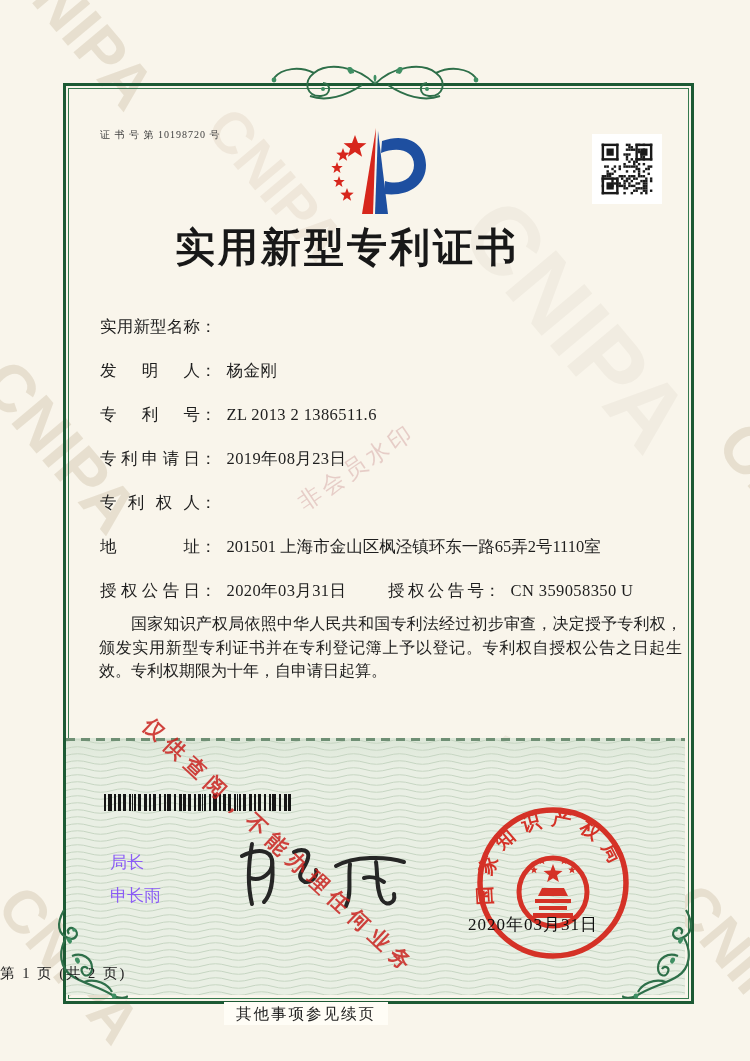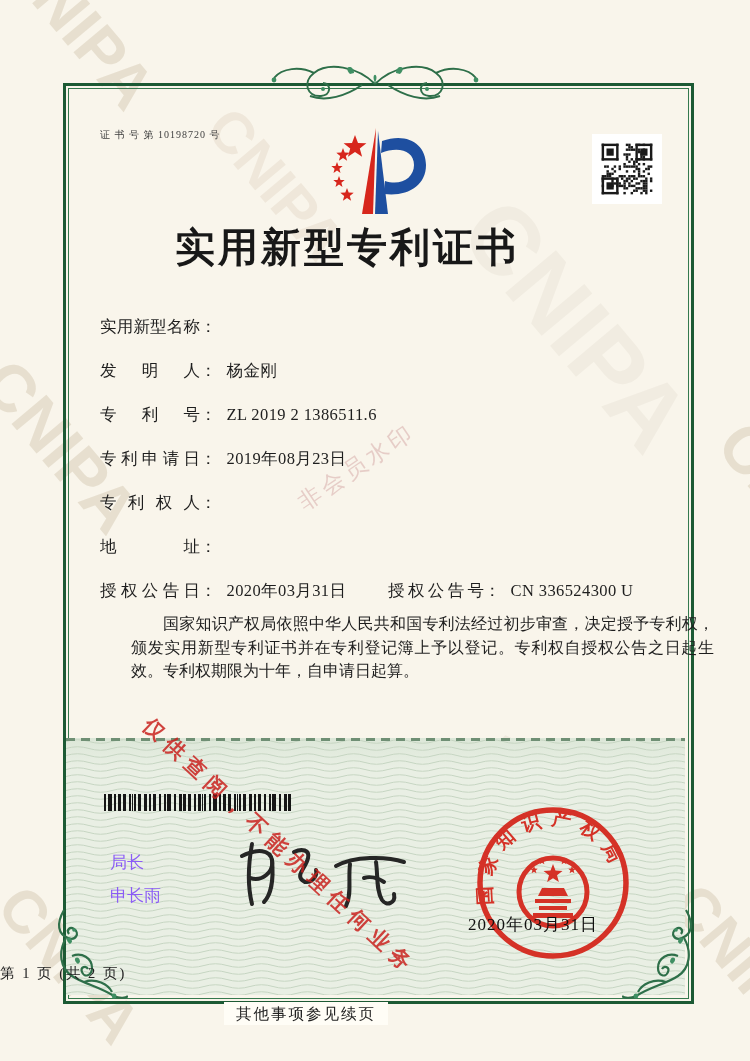--- a/index.html
+++ b/index.html
@@ -43,21 +43,21 @@
   .row{position:relative;display:flex;font-size:16.5px;color:#1e1e1e;height:18px;
        align-items:baseline;}
   .jlabel{display:inline-flex;justify-content:space-between;width:100px;flex:none;}
   .colon{flex:none;margin-right:10px;}
   .value{white-space:nowrap;letter-spacing:.4px;}
   .pair2{position:absolute;left:288px;top:0;display:flex;align-items:baseline;}
   .pair2 .jlabel{width:96px;}
 
   
   .paras{position:absolute;left:99px;top:612px;width:583px;font-size:16px;
-         line-height:23.5px;color:#1e1e1e;text-align:justify;margin-left:32px;}
+         line-height:23.5px;color:#1e1e1e;text-align:justify;}
   .paras p{margin:0;text-indent:2em;}
 
   
   .barcode{position:absolute;left:104px;top:794px;width:187px;height:17px;
      background-image:
        repeating-linear-gradient(90deg,#161616 0 2px,transparent 2px 5px),
        repeating-linear-gradient(90deg,#161616 0 1px,transparent 1px 7px),
        repeating-linear-gradient(90deg,transparent 0 4px,#161616 4px 7px,transparent 7px 15px);}
   .director{position:absolute;left:110px;top:846px;font-size:17px;color:#8b5cf6;
             line-height:33px;}
@@ -342,21 +342,21 @@
       <span class="colon">：</span>
     <span class="value">杨金刚</span>
   </div>
   <div class="row">
     <span class="jlabel">
         <span>专</span>
         <span>利</span>
         <span>号</span>
       </span>
       <span class="colon">：</span>
-    <span class="value">ZL 2019 2 1386511.6</span>
+    <span class="value">ZL 2013 2 1386511.6</span>
   </div>
   <div class="row">
     <span class="jlabel">
         <span>专</span>
         <span>利</span>
         <span>申</span>
         <span>请</span>
         <span>日</span>
       </span>
       <span class="colon">：</span>
@@ -370,41 +370,42 @@
         <span>人</span>
       </span>
       <span class="colon">：</span>
   </div>
   <div class="row">
     <span class="jlabel">
         <span>地</span>
         <span>址</span>
       </span>
       <span class="colon">：</span>
+    <span class="value" style="letter-spacing:0;">201501 上海市金山区枫泾镇环东一路65弄2号1110室</span>
   </div>
   <div class="row">
     <span class="jlabel">
         <span>授</span>
         <span>权</span>
         <span>公</span>
         <span>告</span>
         <span>日</span>
       </span>
       <span class="colon">：</span>
     <span class="value">2020年03月31日</span>
     <span class="pair2">
       <span class="jlabel">
           <span>授</span>
           <span>权</span>
           <span>公</span>
           <span>告</span>
           <span>号</span>
         </span>
         <span class="colon">：</span>
-      <span class="value">CN 336524300 U</span>
+      <span class="value">CN 359058350 U</span>
     </span>
   </div>
 </div>
 
 <div class="paras">
   <p>国家知识产权局依照中华人民共和国专利法经过初步审查，决定授予专利权，颁发实用新型专利证书并在专利登记簿上予以登记。专利权自授权公告之日起生效。专利权期限为十年，自申请日起算。</p>
 </div>
 
 <div class="wm-member">非会员水印</div>
 

